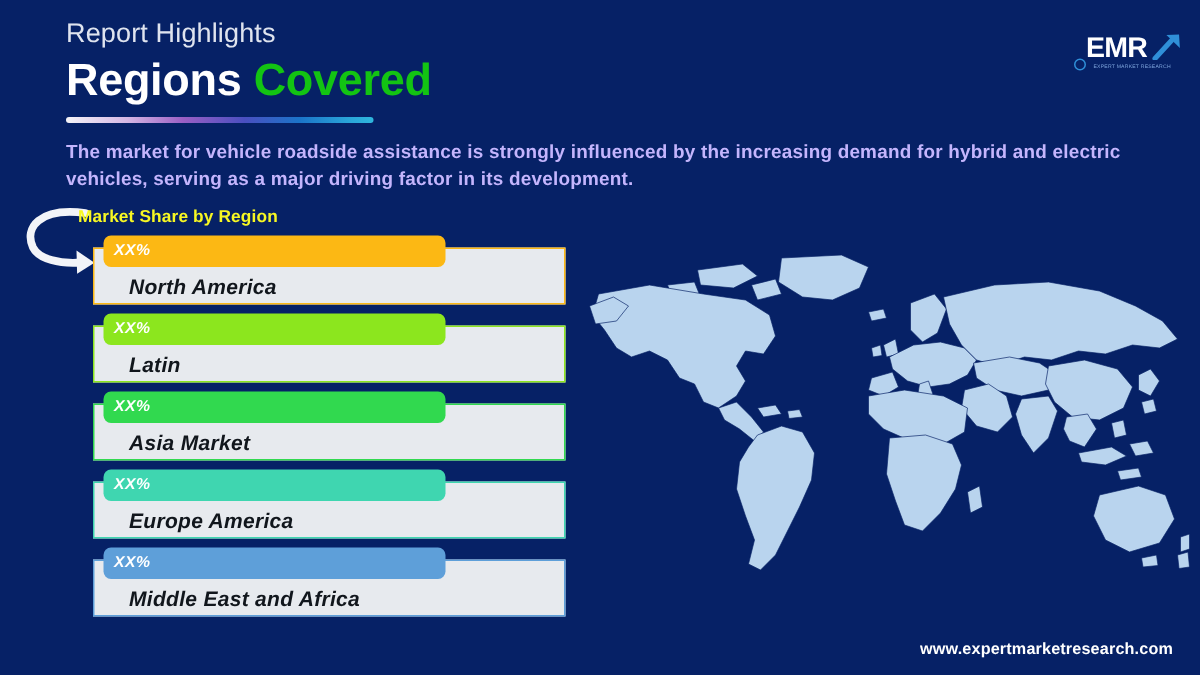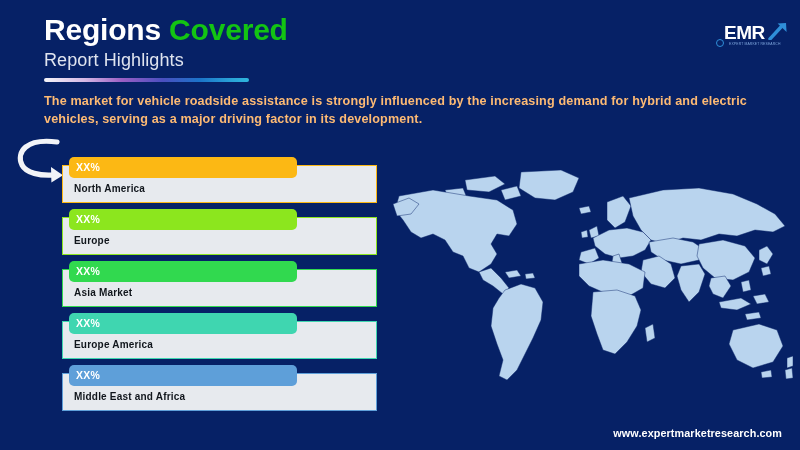--- a/index.html
+++ b/index.html
@@ -93,21 +93,21 @@
 
   
   #intro {
     position: absolute;
     left: 44px;
     top: 92px;
     width: 722px;
     font-size: 12.6px;
     font-weight: bold;
     line-height: 18px;
-    color: #fdba74;
+    color: #c4b5fd;
     letter-spacing: 0.15px;
   }
 
   
   #section-label {
     position: absolute;
     left: 52px;
     top: 139px;
     font-size: 11.5px;
     font-weight: bold;
@@ -120,37 +120,38 @@
   #regions {
     position: absolute;
     left: 62px;
     top: 157px;
     width: 316px;
   }
   .region-row {
     position: relative;
     height: 44px;
     margin-bottom: 8px;
+    font-style: italic;
   }
   .region-panel {
     position: absolute;
     left: 0;
     top: 8px;
     width: 315px;
     height: 38px;
     background: #e7eaee;
     box-sizing: border-box;
     border-style: solid;
     border-width: 1px;
   }
   .region-label {
     position: absolute;
-    left: 12px;
+    left: 24px;
     top: 26px;
-    font-size: 10px;
+    font-size: 14px;
     font-weight: bold;
     color: #11161c;
     letter-spacing: 0.2px;
   }
   .region-chip {
     position: absolute;
     left: 7px;
     top: 0px;
     width: 228px;
     height: 21px;
@@ -187,57 +188,58 @@
     letter-spacing: 0.1px;
     text-align: center;
   }
 </style>
 </head>
 <body>
 
 <div id="page">
 
   <div id="header-block">
+    <div id="eyebrow">Report Highlights</div>
     <div id="main-title">
       <span>Regions</span>
       <span class="accent">Covered</span>
     </div>
-    <div id="eyebrow">Report Highlights</div>
     <div id="title-rule"></div>
   </div>
 
   <div id="logo">
     <div id="logo-dot"></div>
     <svg id="logo-arrow" width="20" height="18" viewBox="0 0 20 18">
       <path d="M2 17 L13 5" stroke="#2f8fd8" stroke-width="3.4" fill="none" stroke-linecap="round"></path>
       <path d="M18 1 L18.6 10 L9.6 1.4 Z" fill="#2f8fd8"></path>
     </svg>
     <div id="logo-text">EMR</div>
     <div id="logo-tagline">EXPERT MARKET RESEARCH</div>
   </div>
 
   <div id="intro">The market for vehicle roadside assistance is strongly influenced by the increasing demand for hybrid and electric vehicles, serving as a major driving factor in its development.</div>
 
   <svg id="curve-arrow" width="62" height="52" viewBox="0 0 62 52">
     <path d="M47 6 C16 2, 6 16, 12 29 C16 37, 30 40, 44 39" stroke="#f2f4f8" stroke-width="5.2" fill="none" stroke-linecap="round"></path>
     <path d="M41 31 L53 39.2 L41.4 46.5 Z" fill="#f2f4f8"></path>
   </svg>
+  <div id="section-label">Market Share by Region</div>
 
   <div id="regions">
       <div class="region-row">
         <div class="region-panel" style="border-color: rgb(252, 184, 20);"></div>
         <div class="region-chip" style="background: rgb(252, 184, 20);"></div>
         <div class="region-pct">XX%</div>
         <div class="region-label">North America</div>
       </div>
       <div class="region-row">
         <div class="region-panel" style="border-color: rgb(140, 230, 30);"></div>
         <div class="region-chip" style="background: rgb(140, 230, 30);"></div>
         <div class="region-pct">XX%</div>
-        <div class="region-label">Europe</div>
+        <div class="region-label">Latin</div>
       </div>
       <div class="region-row">
         <div class="region-panel" style="border-color: rgb(49, 217, 79);"></div>
         <div class="region-chip" style="background: rgb(49, 217, 79);"></div>
         <div class="region-pct">XX%</div>
         <div class="region-label">Asia Market</div>
       </div>
       <div class="region-row">
         <div class="region-panel" style="border-color: rgb(63, 214, 176);"></div>
         <div class="region-chip" style="background: rgb(63, 214, 176);"></div>

